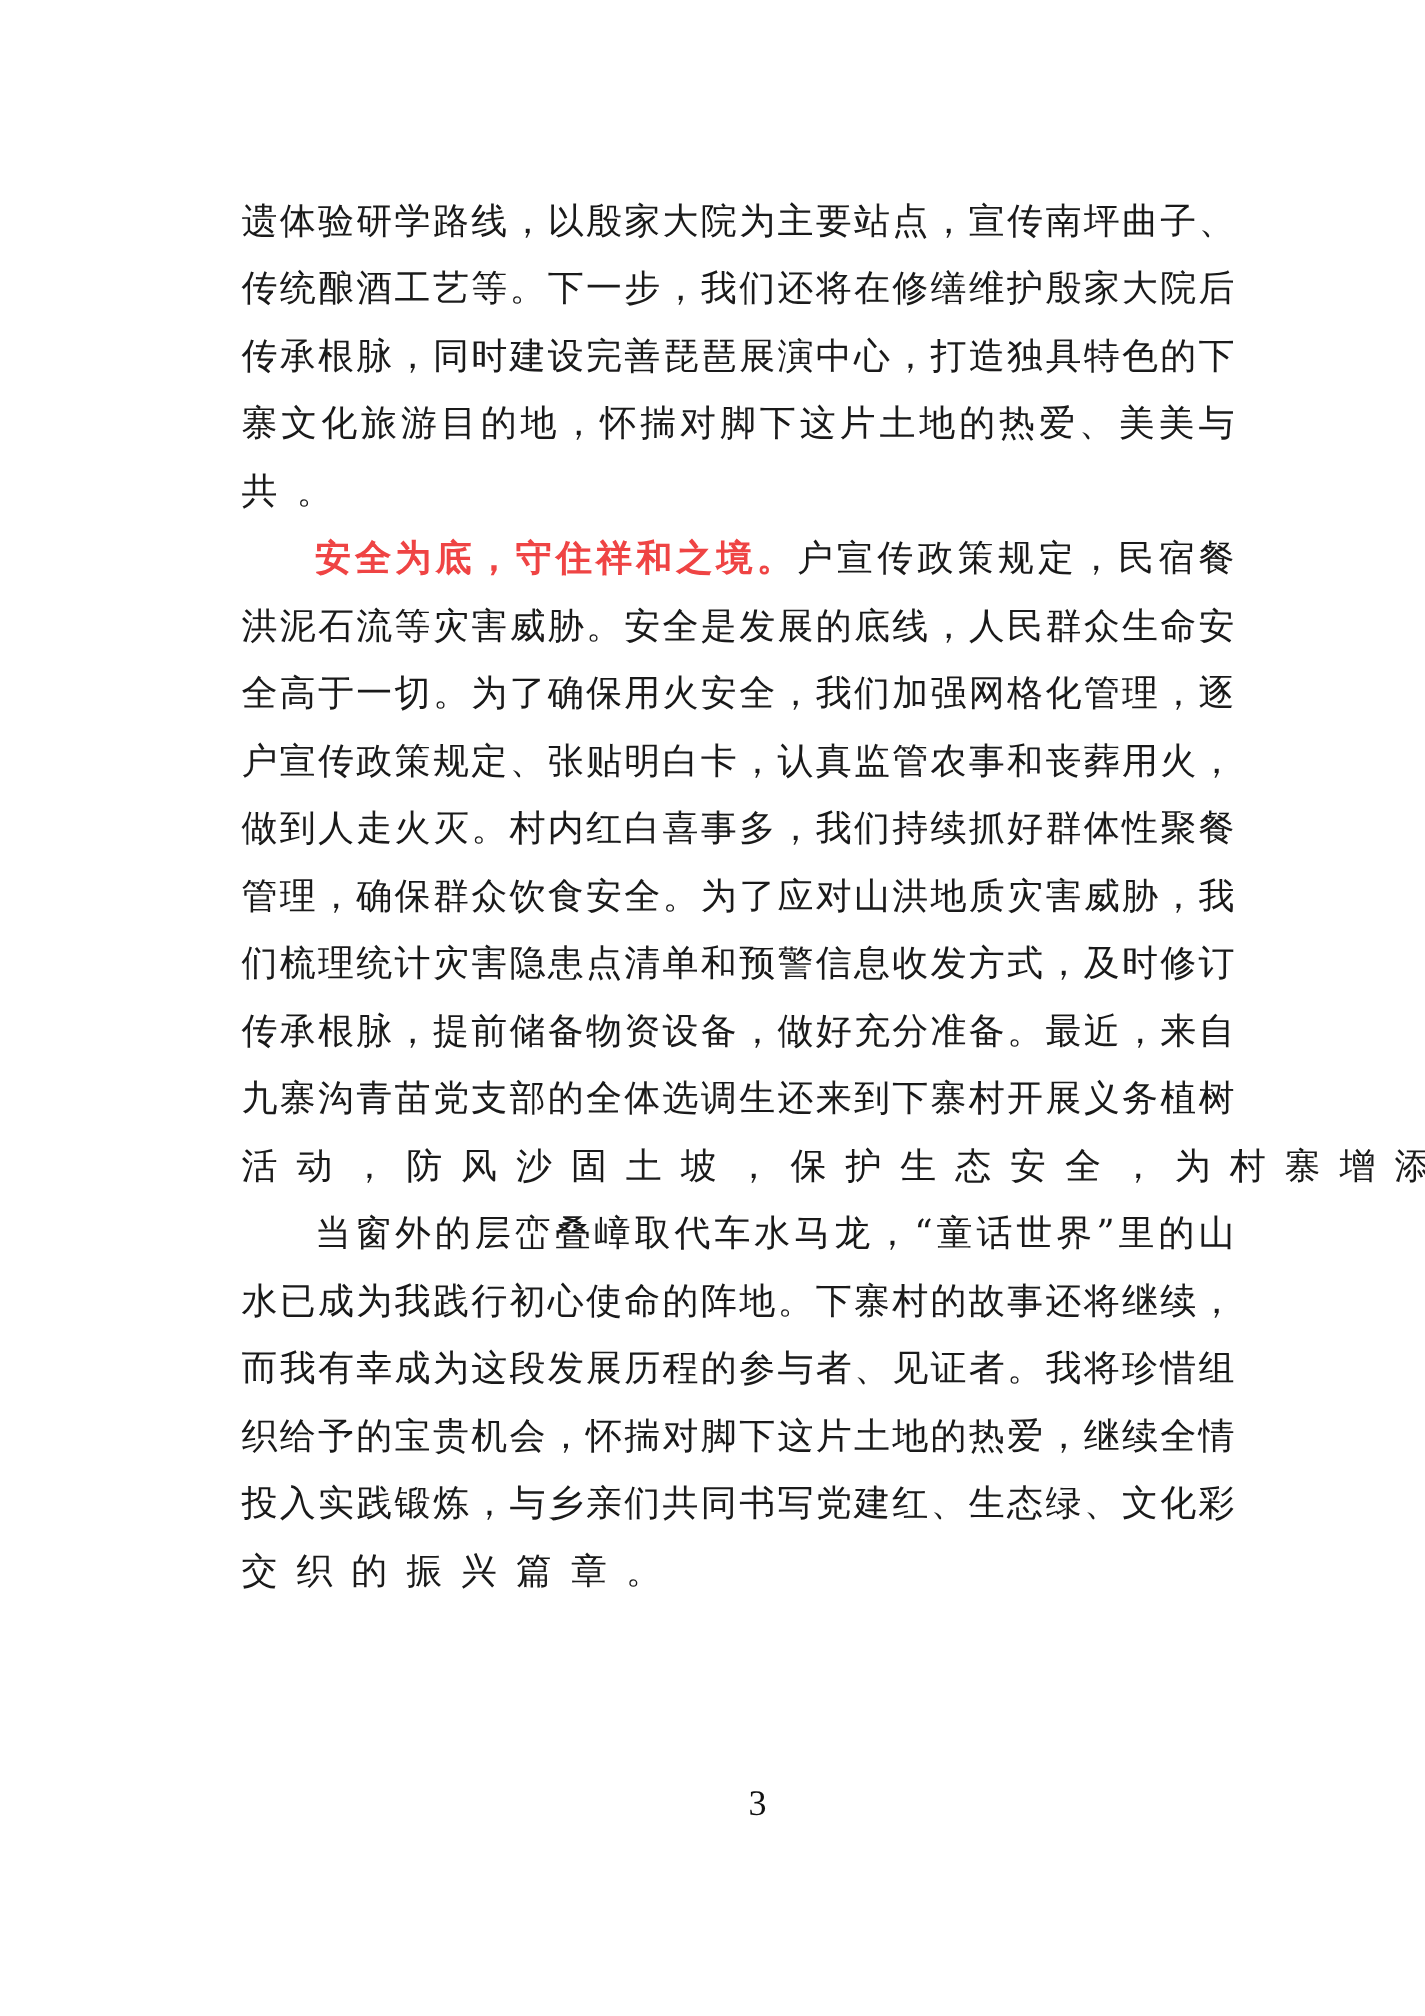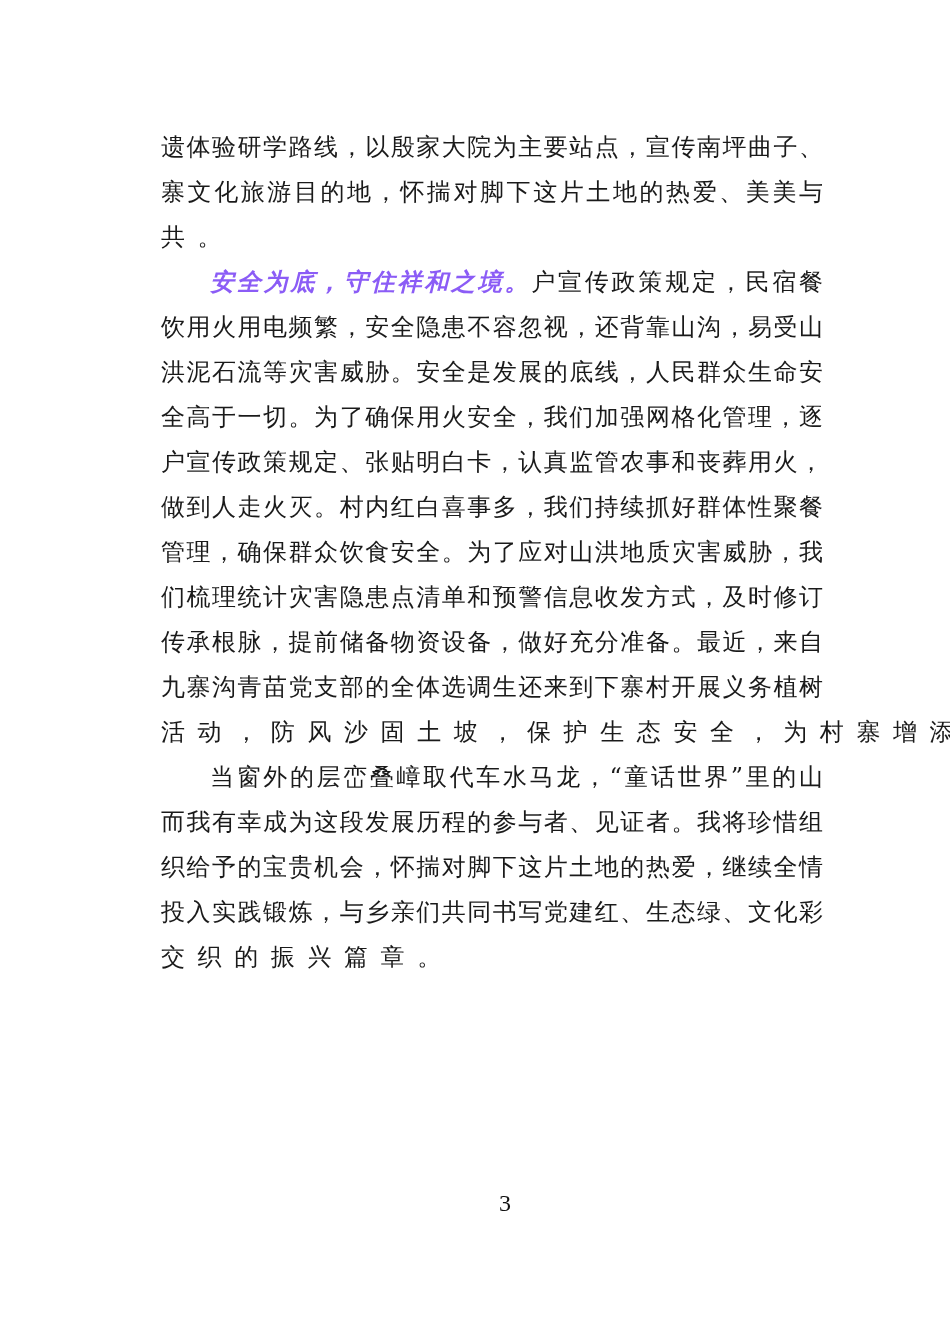--- a/index.html
+++ b/index.html
@@ -37,22 +37,21 @@
     letter-spacing: 0;
     color: #1a1a1a;
   }
   .line.last {
     text-align-last: left;
     letter-spacing: 12.6px;
   }
   .bold {
     font-family: "DejaVu Sans", "Liberation Sans", sans-serif;
     font-weight: bold;
-    color: #8b5cf6;
-    font-style: italic;
+    color: #ef4444;
   }
   .page-number {
     position: absolute;
     left: 0;
     width: 950px;
     top: 1188px;
     text-align: center;
     font-family: "Liberation Serif", "DejaVu Serif", serif;
     font-size: 24px;
     line-height: 30px;
@@ -60,38 +59,40 @@
     padding-left: 28px;
     box-sizing: border-box;
   }
 </style>
 </head>
 <body>
 
 <div class="page">
   <div class="body-text">
     <div class="line">遗体验研学路线，以殷家大院为主要站点，宣传南坪曲子、</div>
+    <div class="line">传统酿酒工艺等。下一步，我们还将在修缮维护殷家大院后</div>
+    <div class="line">传承根脉，同时建设完善琵琶展演中心，打造独具特色的下</div>
     <div class="line">寨文化旅游目的地，怀揣对脚下这片土地的热爱、美美与</div>
     <div class="line last">共。</div>
 
     <div class="line" style="padding-left:49px;">
       <span class="bold">安全为底，守住祥和之境。</span><span>户宣传政策规定，民宿餐</span>
     </div>
-    <div class="line">饮用火用电频繁，安全隐患不容忽视，还背靠山沟，易受山</div>
     <div class="line">洪泥石流等灾害威胁。安全是发展的底线，人民群众生命安</div>
     <div class="line">全高于一切。为了确保用火安全，我们加强网格化管理，逐</div>
     <div class="line">户宣传政策规定、张贴明白卡，认真监管农事和丧葬用火，</div>
     <div class="line">做到人走火灭。村内红白喜事多，我们持续抓好群体性聚餐</div>
     <div class="line">管理，确保群众饮食安全。为了应对山洪地质灾害威胁，我</div>
     <div class="line">们梳理统计灾害隐患点清单和预警信息收发方式，及时修订</div>
     <div class="line">传承根脉，提前储备物资设备，做好充分准备。最近，来自</div>
     <div class="line">九寨沟青苗党支部的全体选调生还来到下寨村开展义务植树</div>
     <div class="line last">活动，防风沙固土坡，保护生态安全，为村寨增添新绿。</div>
 
     <div class="line" style="padding-left:49px;">当窗外的层峦叠嶂取代车水马龙，“童话世界”里的山</div>
+    <div class="line">水已成为我践行初心使命的阵地。下寨村的故事还将继续，</div>
     <div class="line">而我有幸成为这段发展历程的参与者、见证者。我将珍惜组</div>
     <div class="line">织给予的宝贵机会，怀揣对脚下这片土地的热爱，继续全情</div>
     <div class="line">投入实践锻炼，与乡亲们共同书写党建红、生态绿、文化彩</div>
     <div class="line last">交织的振兴篇章。</div>
   </div>
 
   <div class="page-number">3</div>
 </div>
 
 </body></html>

